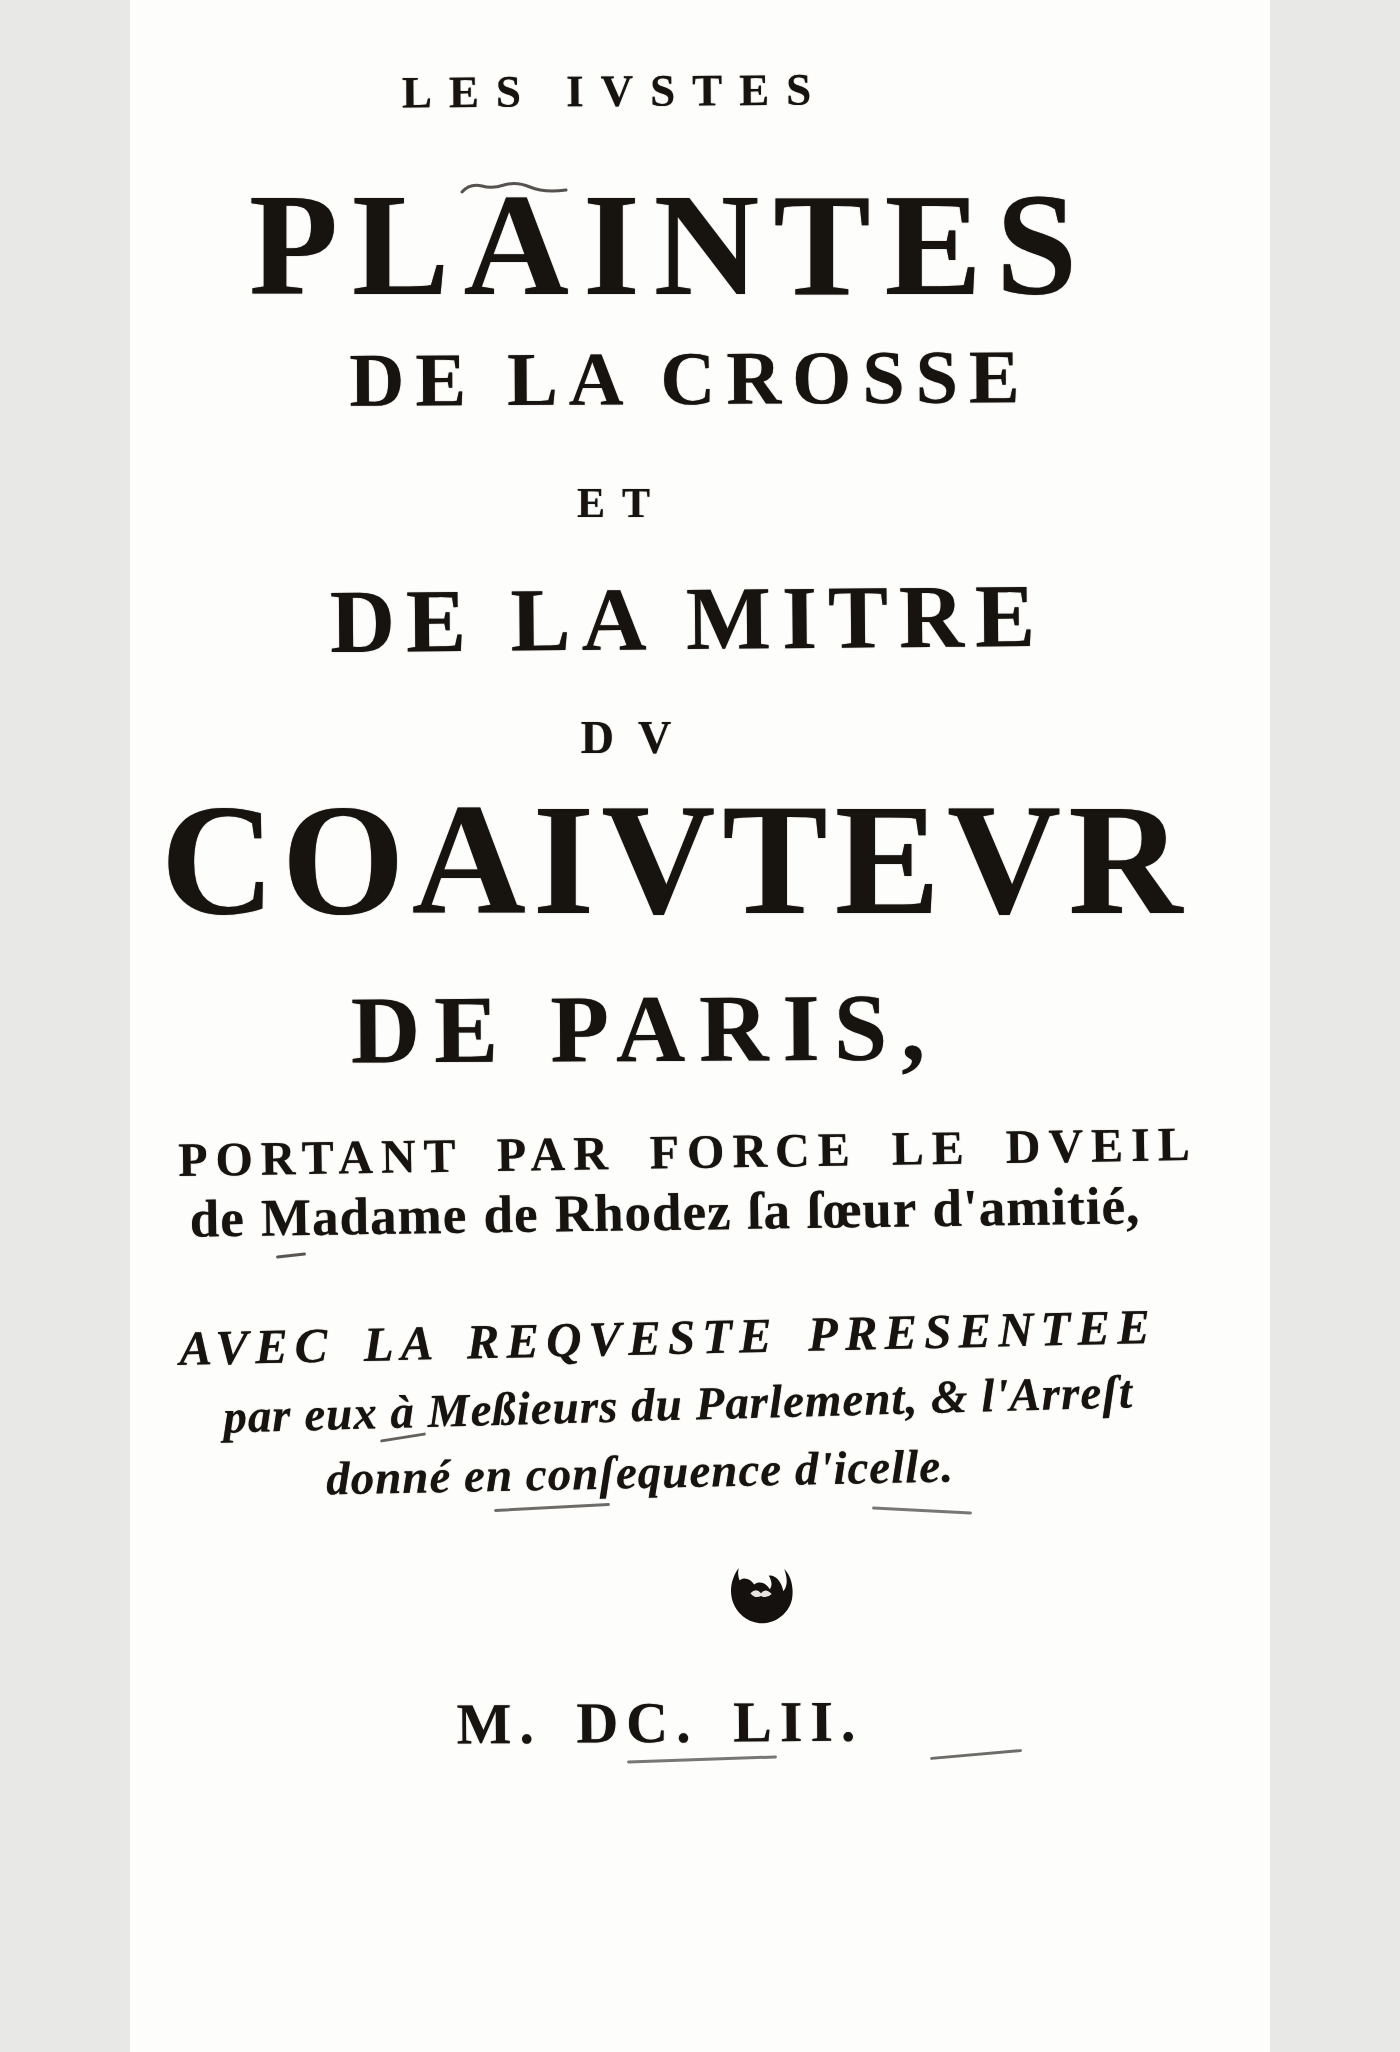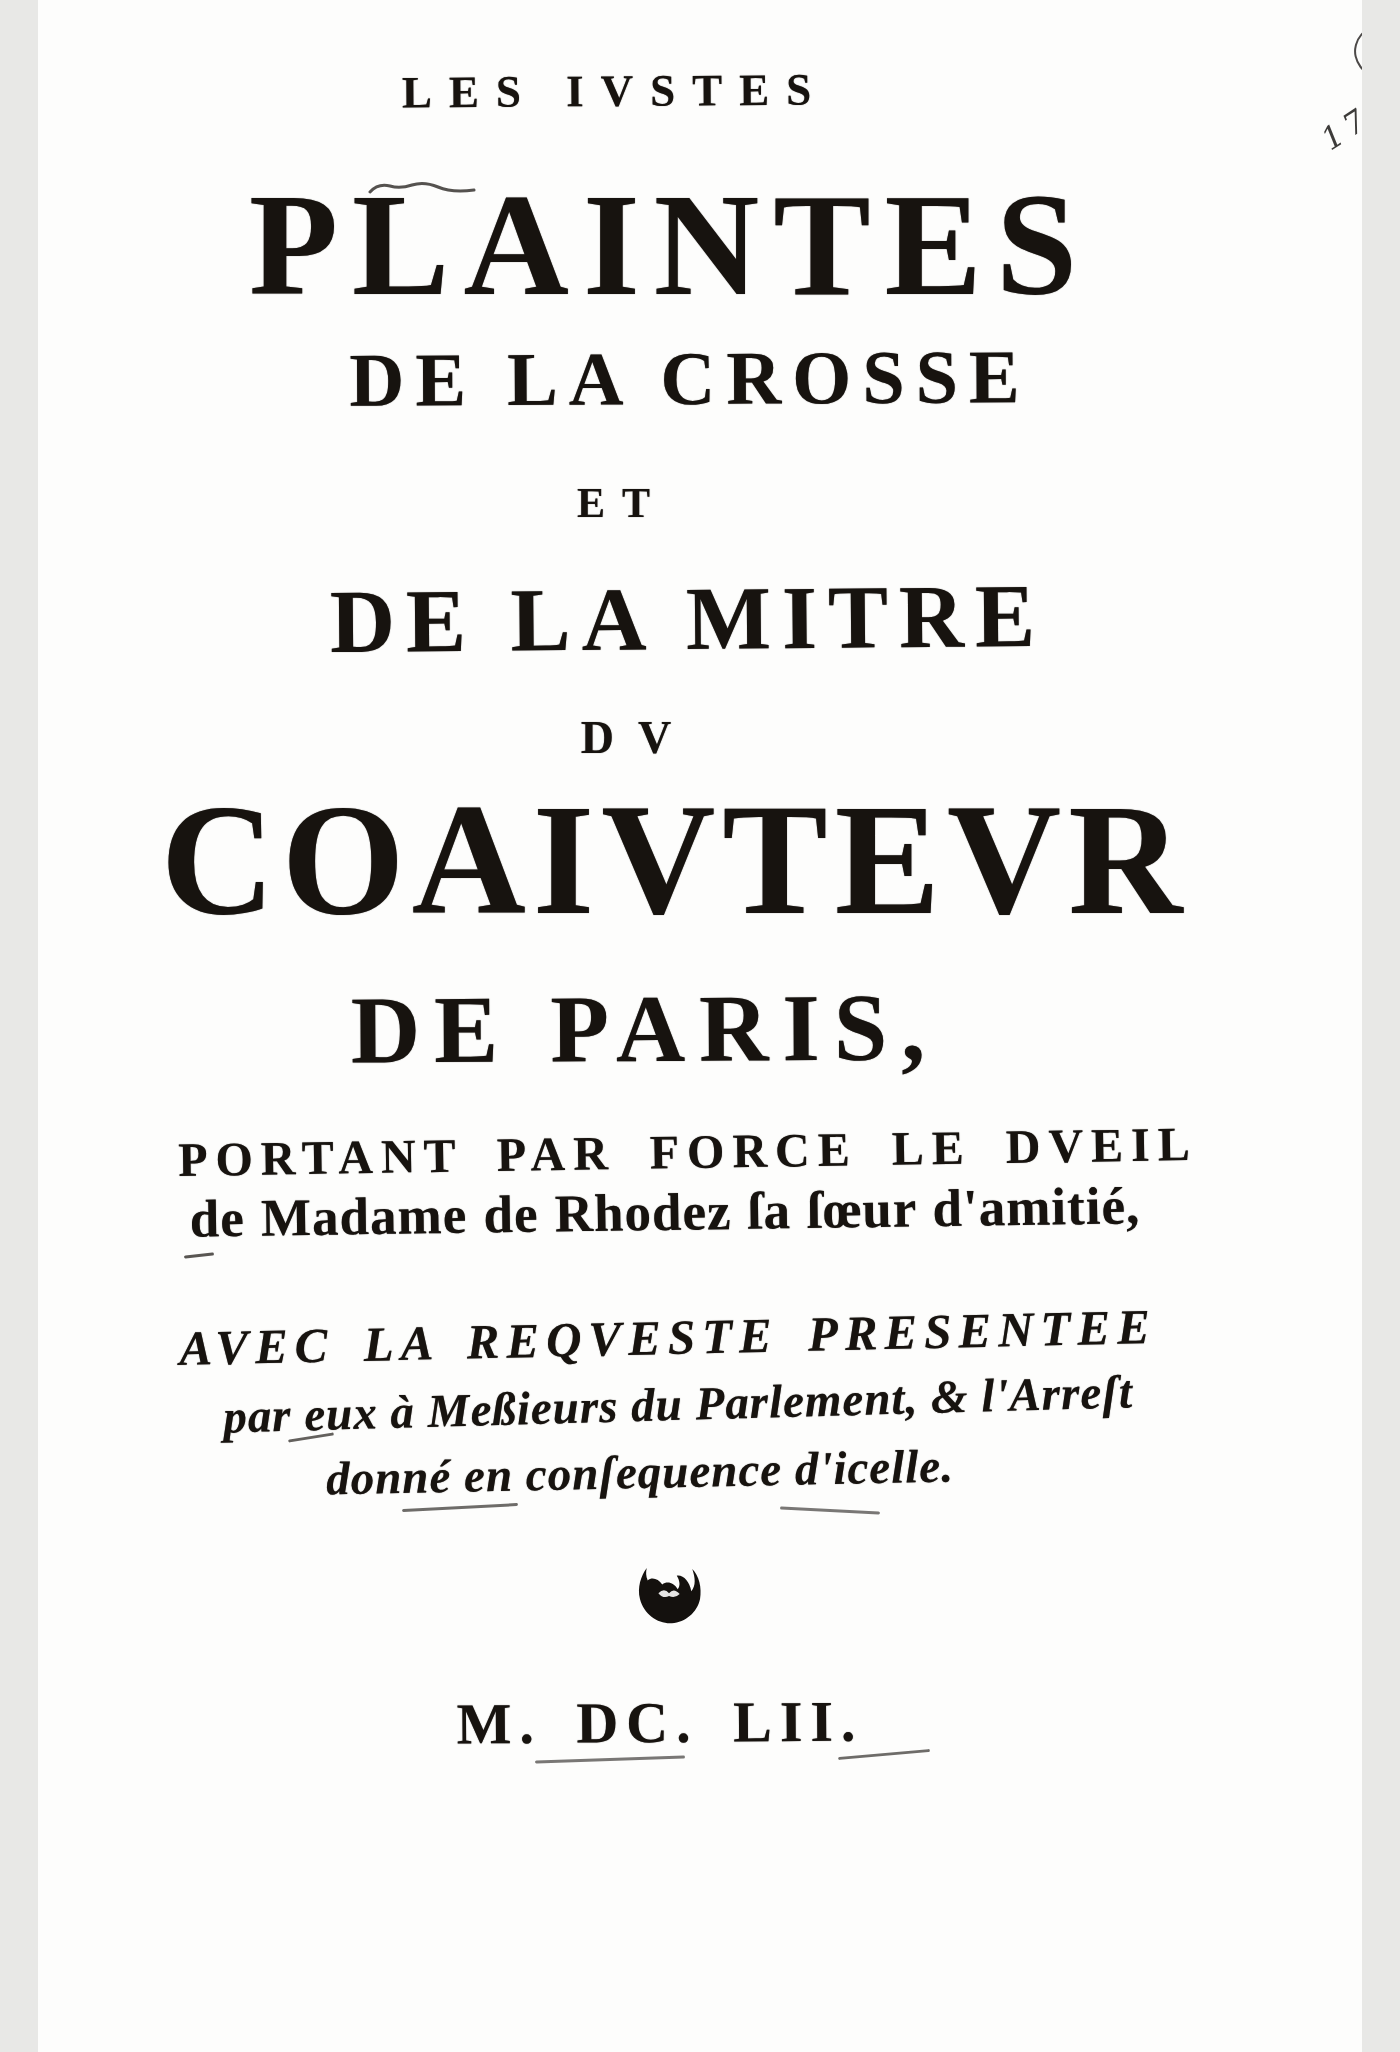--- a/index.html
+++ b/index.html
@@ -1,18 +1,18 @@
 <!DOCTYPE html>
 <html><head>
 <meta charset="utf-8">
 <style>
   html,body{margin:0;padding:0;background:#e8e8e6;}
   .page{
     position:relative;
-    width:1324px;height:2052px;
+    width:1140px;height:2052px;
     margin:0 auto;
     background:#fdfdfc;
     overflow:hidden;
     font-family:"Liberation Serif","DejaVu Serif",serif;
     color:#17130f;
   }
   .noise-svg{position:absolute;inset:0;pointer-events:none;z-index:3;}
   .content{position:absolute;inset:0;z-index:2;}
   .line{
     position:absolute;left:0;width:100%;

